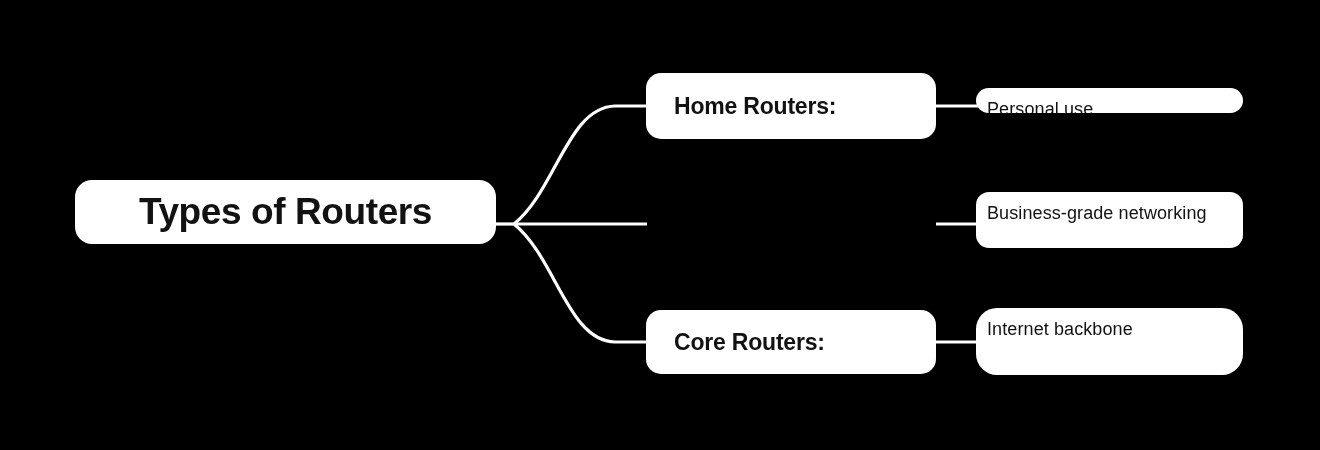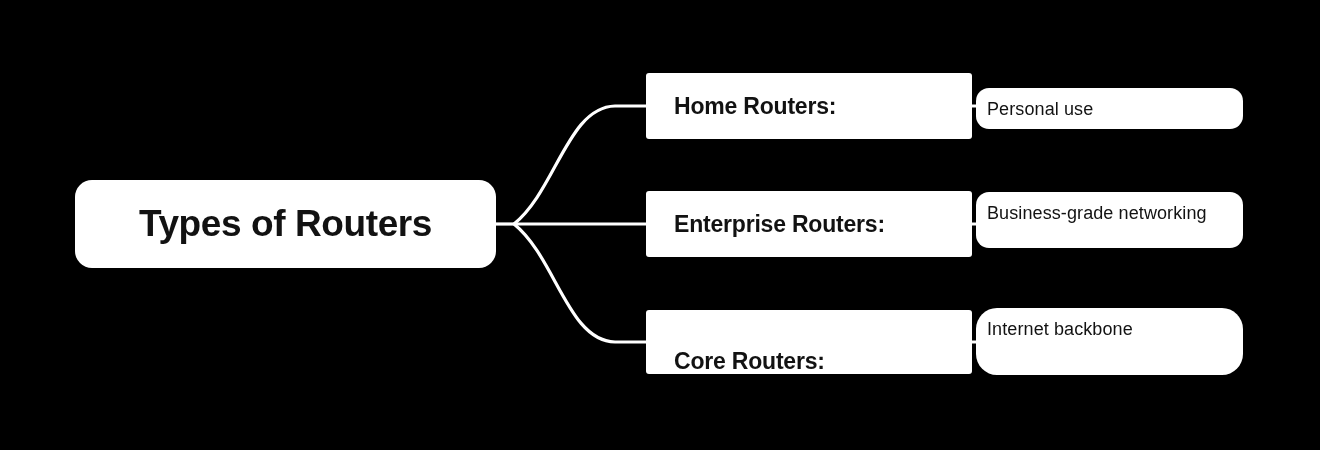--- a/index.html
+++ b/index.html
@@ -35,67 +35,67 @@
     box-sizing: border-box;
     display: flex;
     overflow: hidden;
   }
 
   
   .node-root {
     left: 75px;
     top: 180px;
     width: 421px;
-    height: 88px;
+    height: 64px;
     border-radius: 17px;
     align-items: center;
     justify-content: center;
   }
   .node-root .node-text {
     font-size: 37px;
     font-weight: bold;
     letter-spacing: -0.4px;
     line-height: 1.1;
   }
 
   
   .node-branch {
     left: 646px;
-    width: 326px;
-    border-radius: 3px;
+    width: 290px;
+    border-radius: 15px;
     align-items: center;
     justify-content: flex-start;
   }
   .node-branch .node-text {
     font-size: 23px;
     font-weight: bold;
     letter-spacing: -0.2px;
     padding-left: 28px;
     line-height: 1.15;
   }
   .branch-1 { top: 73px;  height: 66px; }
   .branch-2 { top: 191px; height: 66px; }
-  .branch-3 { top: 310px; height: 64px; align-items: flex-end; }
+  .branch-3 { top: 310px; height: 64px; }
 
   
   .node-leaf {
     left: 976px;
     width: 267px;
     border-radius: 13px;
     align-items: flex-start;
     justify-content: flex-start;
   }
   .node-leaf .node-text {
     font-size: 18px;
     font-weight: normal;
     letter-spacing: 0.1px;
     padding: 10px 0 0 11px;
     line-height: 1.25;
   }
-  .leaf-1 { top: 88px;  height: 41px; }
+  .leaf-1 { top: 88px;  height: 25px; }
   .leaf-2 { top: 192px; height: 56px; }
   .leaf-3 { top: 308px; height: 67px; border-radius: 21px; }
 </style>
 </head>
 <body>
 
 <div id="canvas">
 
   <svg id="connectors" viewBox="0 0 1320 450" xmlns="http://www.w3.org/2000/svg">
     <g fill="none" stroke="#ffffff" stroke-width="3.2" stroke-linecap="butt">
@@ -114,23 +114,20 @@
     </g>
   </svg>
 
   <div class="node node-root">
     <span class="node-text">Types of Routers</span>
   </div>
 
   <div class="node node-branch branch-1">
     <span class="node-text">Home Routers:</span>
   </div>
-  <div class="node node-branch branch-2">
-    <span class="node-text">Enterprise Routers:</span>
-  </div>
   <div class="node node-branch branch-3">
     <span class="node-text">Core Routers:</span>
   </div>
 
   <div class="node node-leaf leaf-1">
     <span class="node-text">Personal use</span>
   </div>
   <div class="node node-leaf leaf-2">
     <span class="node-text">Business-grade networking</span>
   </div>

